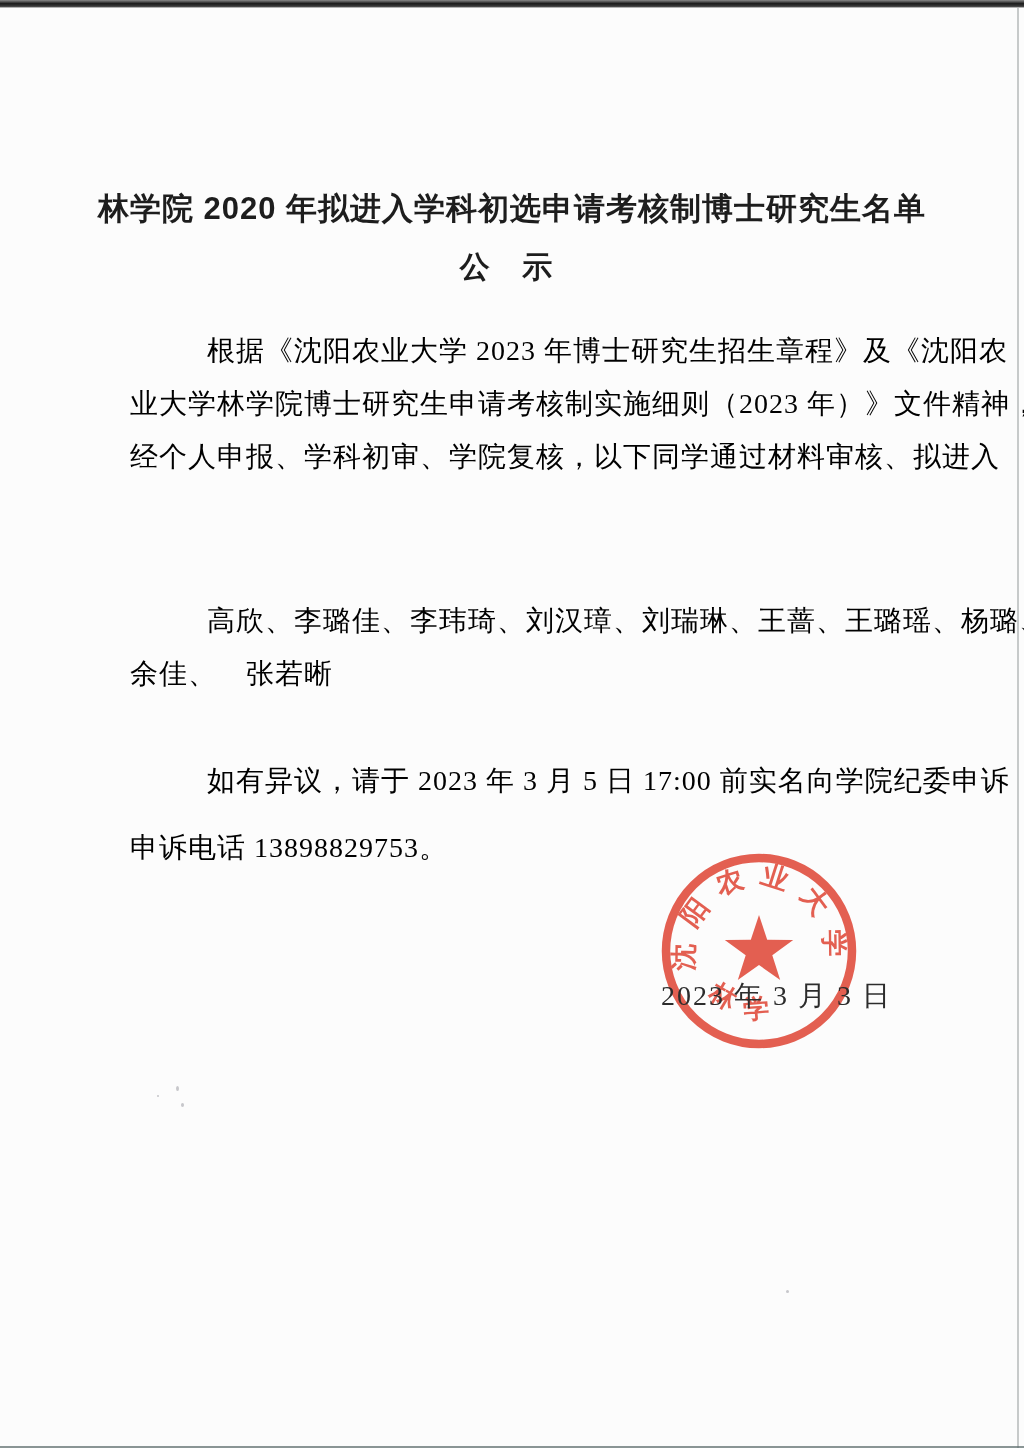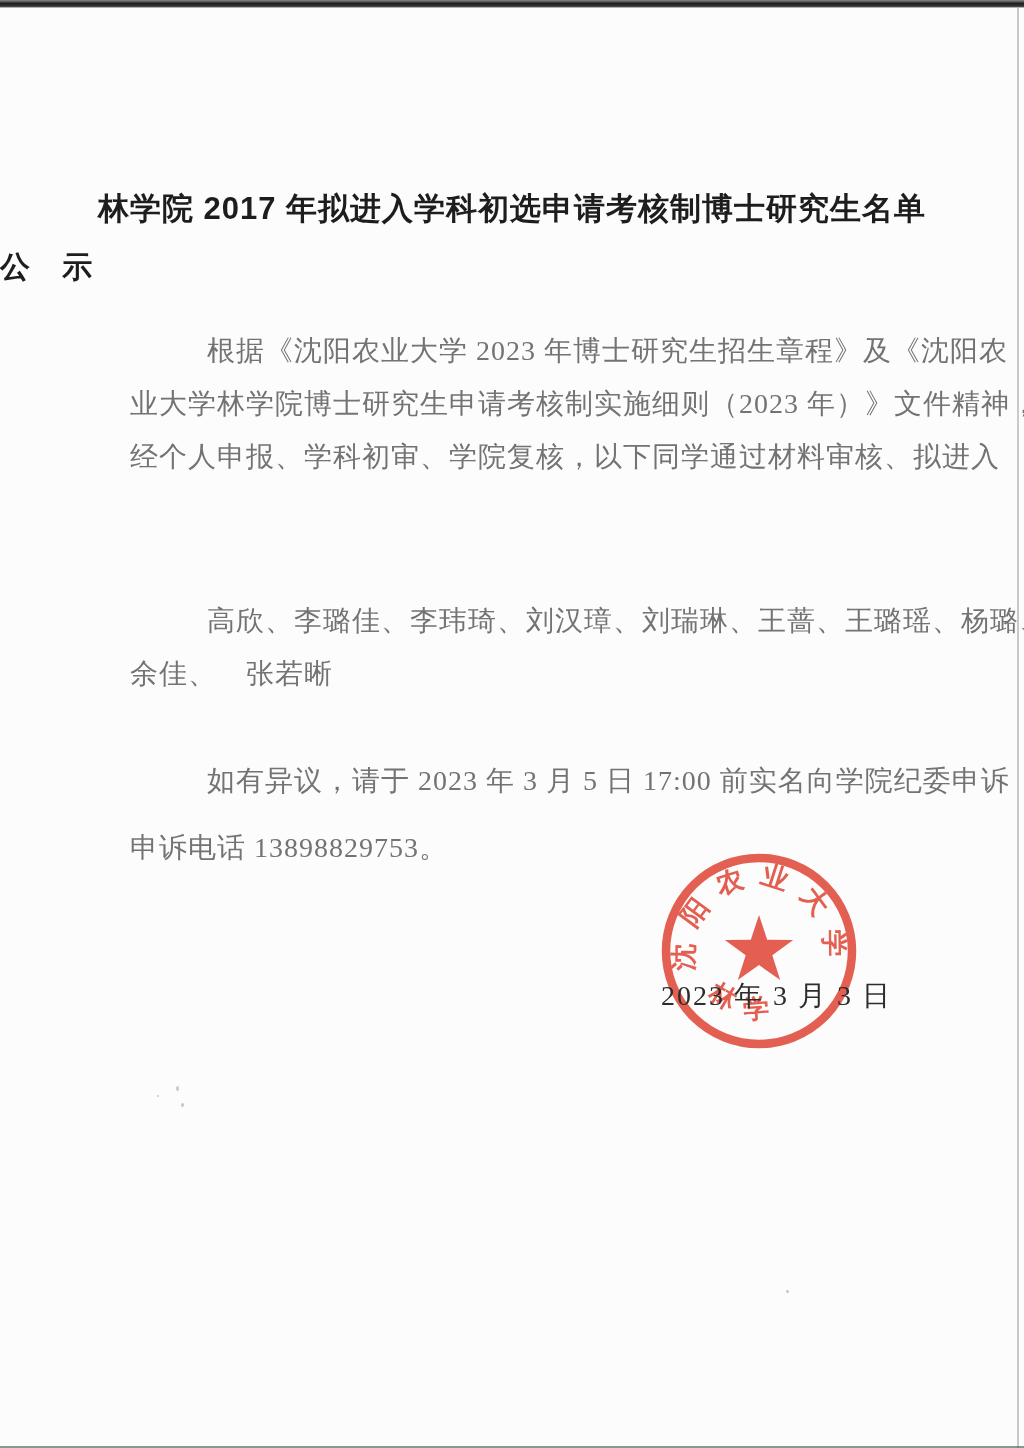--- a/index.html
+++ b/index.html
@@ -37,28 +37,28 @@
   
   .doc-title {
     position: absolute; left: 0; top: 188px; width: 1024px;
     text-align: center;
     font-family: "Liberation Sans", "DejaVu Sans", sans-serif;
     font-weight: 700; font-size: 31px; color: #1d1d1d;
     letter-spacing: 1px;
   }
   .doc-title2 {
     position: absolute; left: 0; top: 247px; width: 1024px;
-    text-align: left;
+    text-align: center;
     font-family: "Liberation Sans", "DejaVu Sans", sans-serif;
     font-weight: 700; font-size: 30px; color: #1d1d1d;
     letter-spacing: 12px;
   }
   .body-line {
     position: absolute; left: 130px; width: 775px;
-    font-size: 28px; color: #737373; letter-spacing: 1px;
+    font-size: 28px; color: #000000; letter-spacing: 1px;
     white-space: nowrap;
   }
   .indent { padding-left: 77px; }
   .l-p1-1 { top: 332px; }
   .l-p1-2 { top: 385px; }
   .l-p1-3 { top: 438px; }
   .l-p1-4 { top: 491px; }
   .l-n-1  { top: 602px; }
   .l-n-2  { top: 655px; }
   .l-a-1  { top: 762px; }
@@ -95,21 +95,21 @@
 <div class="page">
 
   <div class="scan-edge-top"></div>
   <div class="scan-edge-right"></div>
   <div class="scan-edge-bottom"></div>
   <div class="speck s1"></div>
   <div class="speck s2"></div>
   <div class="speck s3"></div>
   <div class="speck s4"></div>
 
-  <div class="doc-title">林学院 2017 年拟进入学科初选申请考核制博士研究生名单</div>
+  <div class="doc-title">林学院 2020 年拟进入学科初选申请考核制博士研究生名单</div>
   <div class="doc-title2">公 示</div>
 
   <div class="body-line indent l-p1-1">根据《沈阳农业大学 2023 年博士研究生招生章程》及《沈阳农</div>
   <div class="body-line l-p1-2">业大学林学院博士研究生申请考核制实施细则（2023 年）》文件精神，</div>
   <div class="body-line l-p1-3">经个人申报、学科初审、学院复核，以下同学通过材料审核、拟进入</div>
 
   <div class="body-line indent l-n-1">高欣、李璐佳、李玮琦、刘汉璋、刘瑞琳、王蔷、王璐瑶、杨璐、</div>
   <div class="body-line l-n-2">余佳、　张若晰</div>
 
   <div class="body-line indent l-a-1">如有异议，请于 2023 年 3 月 5 日 17:00 前实名向学院纪委申诉</div>

